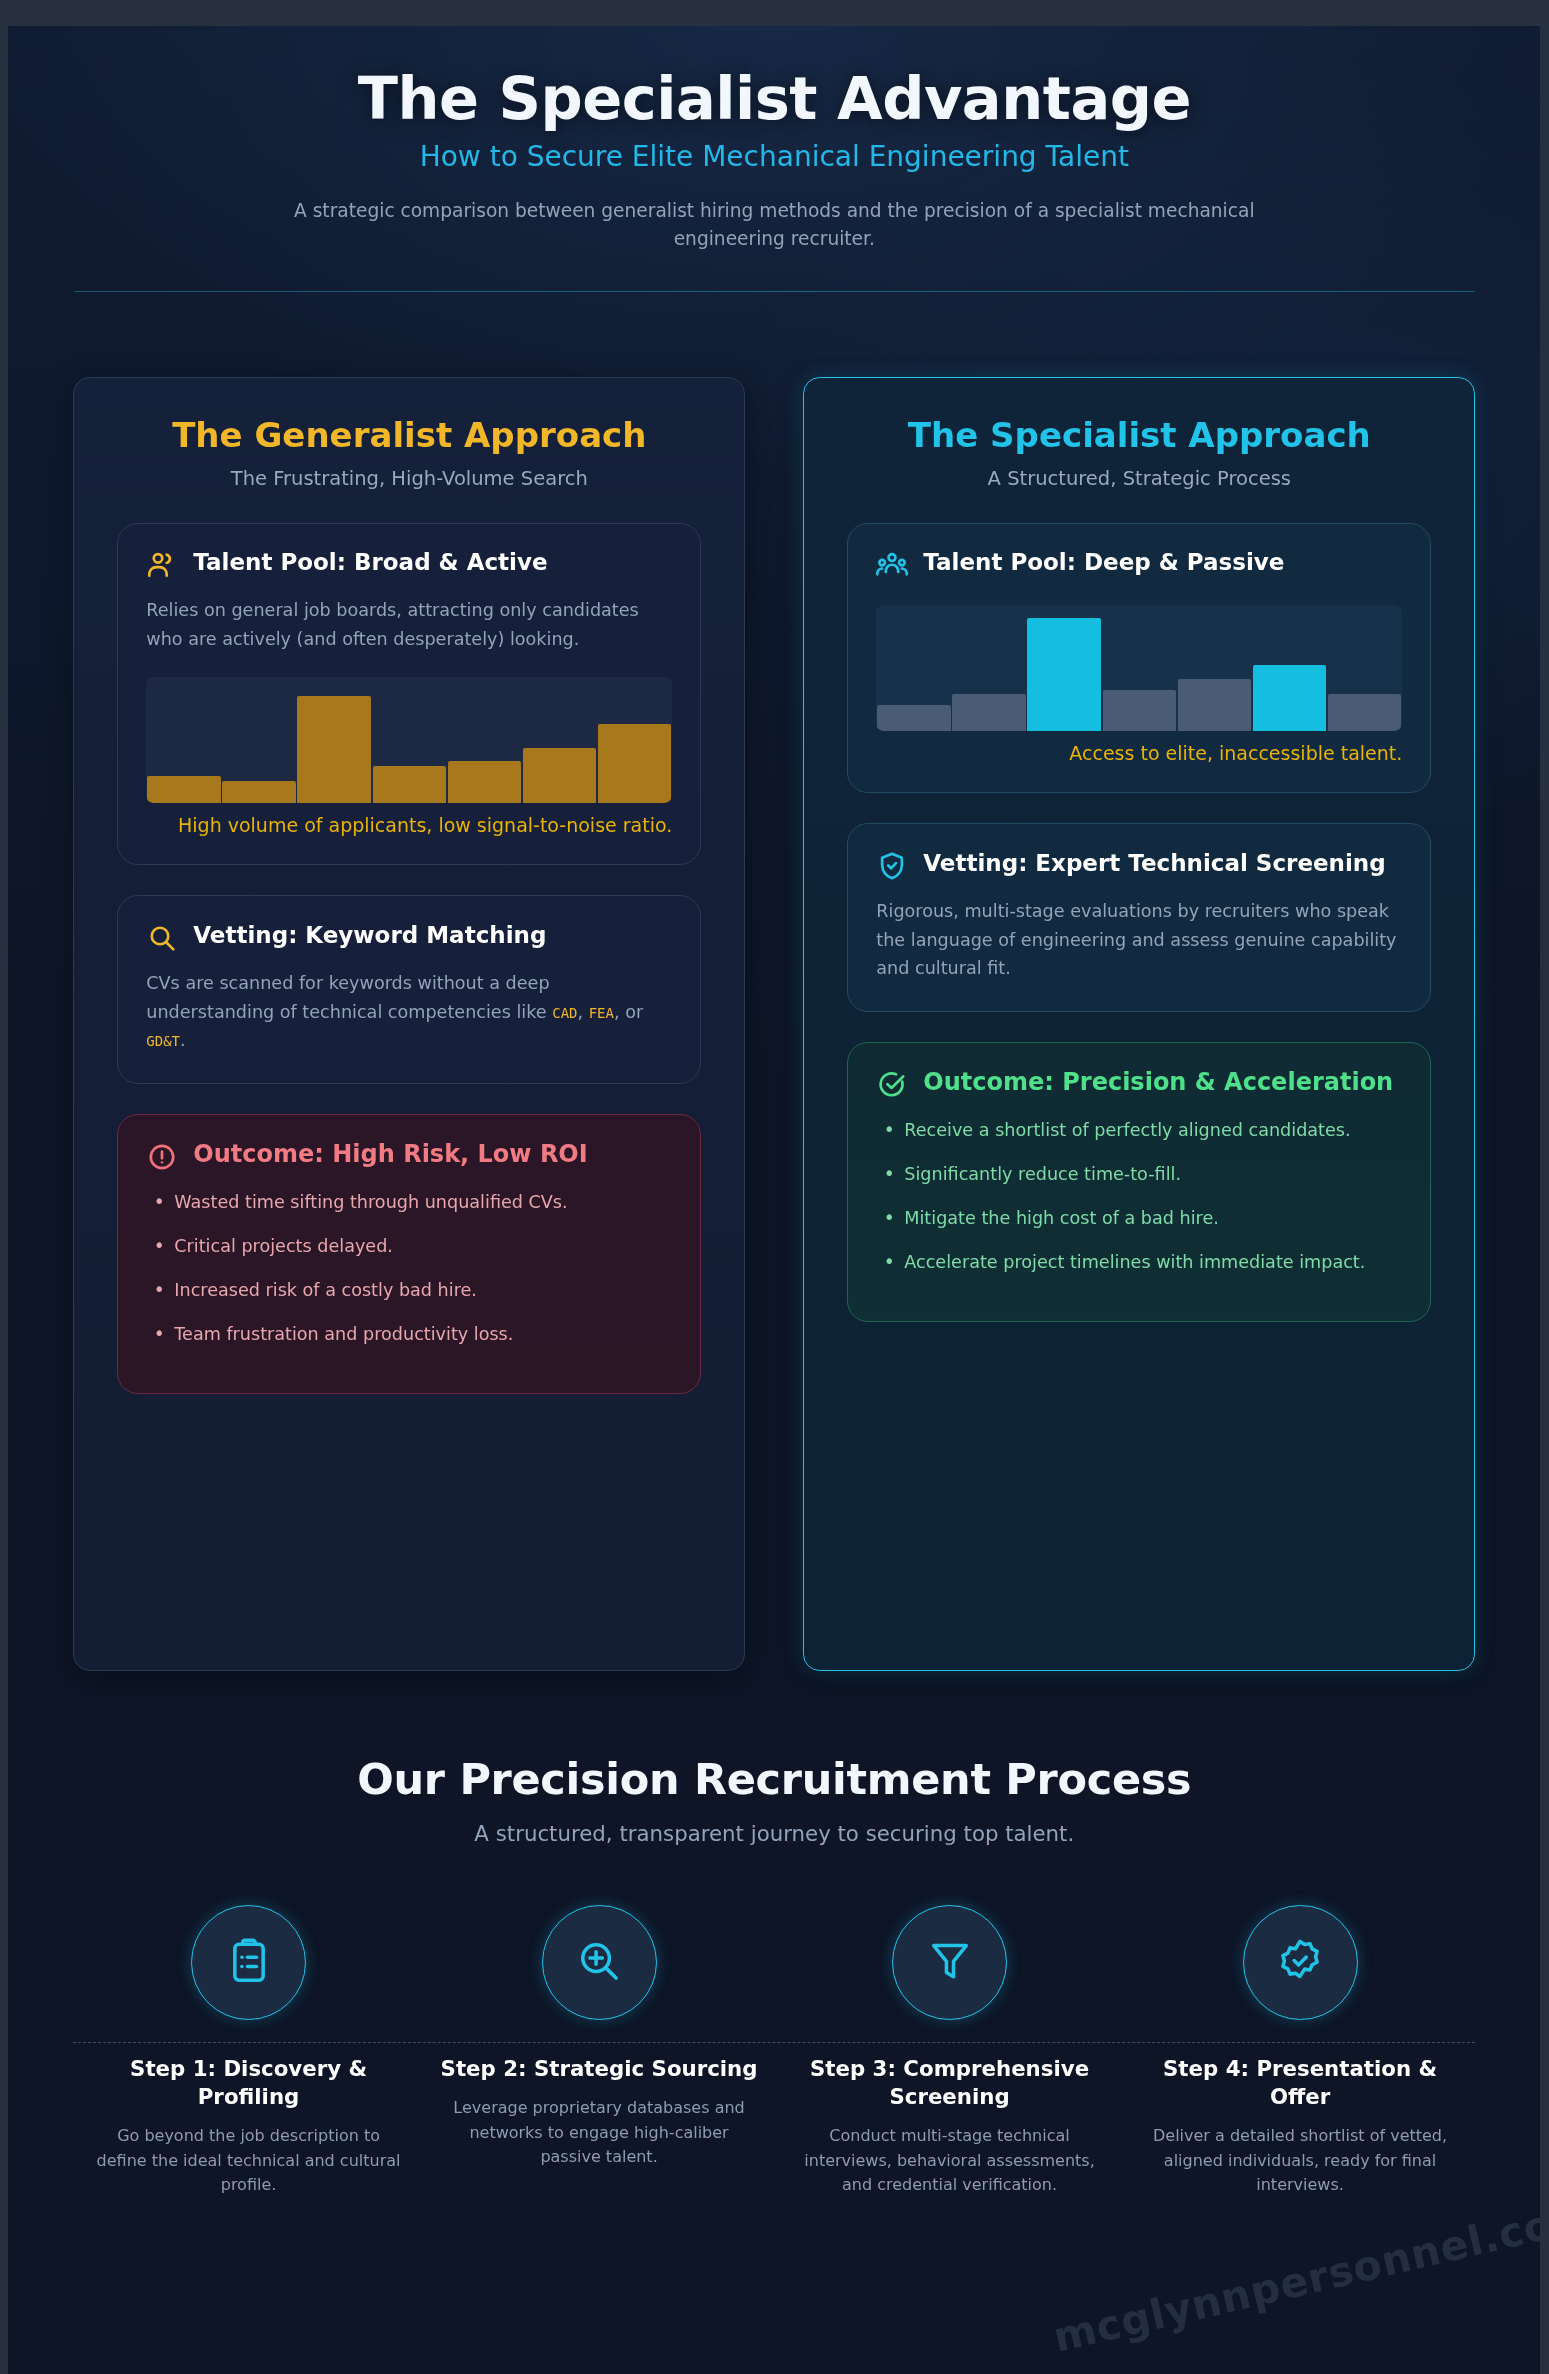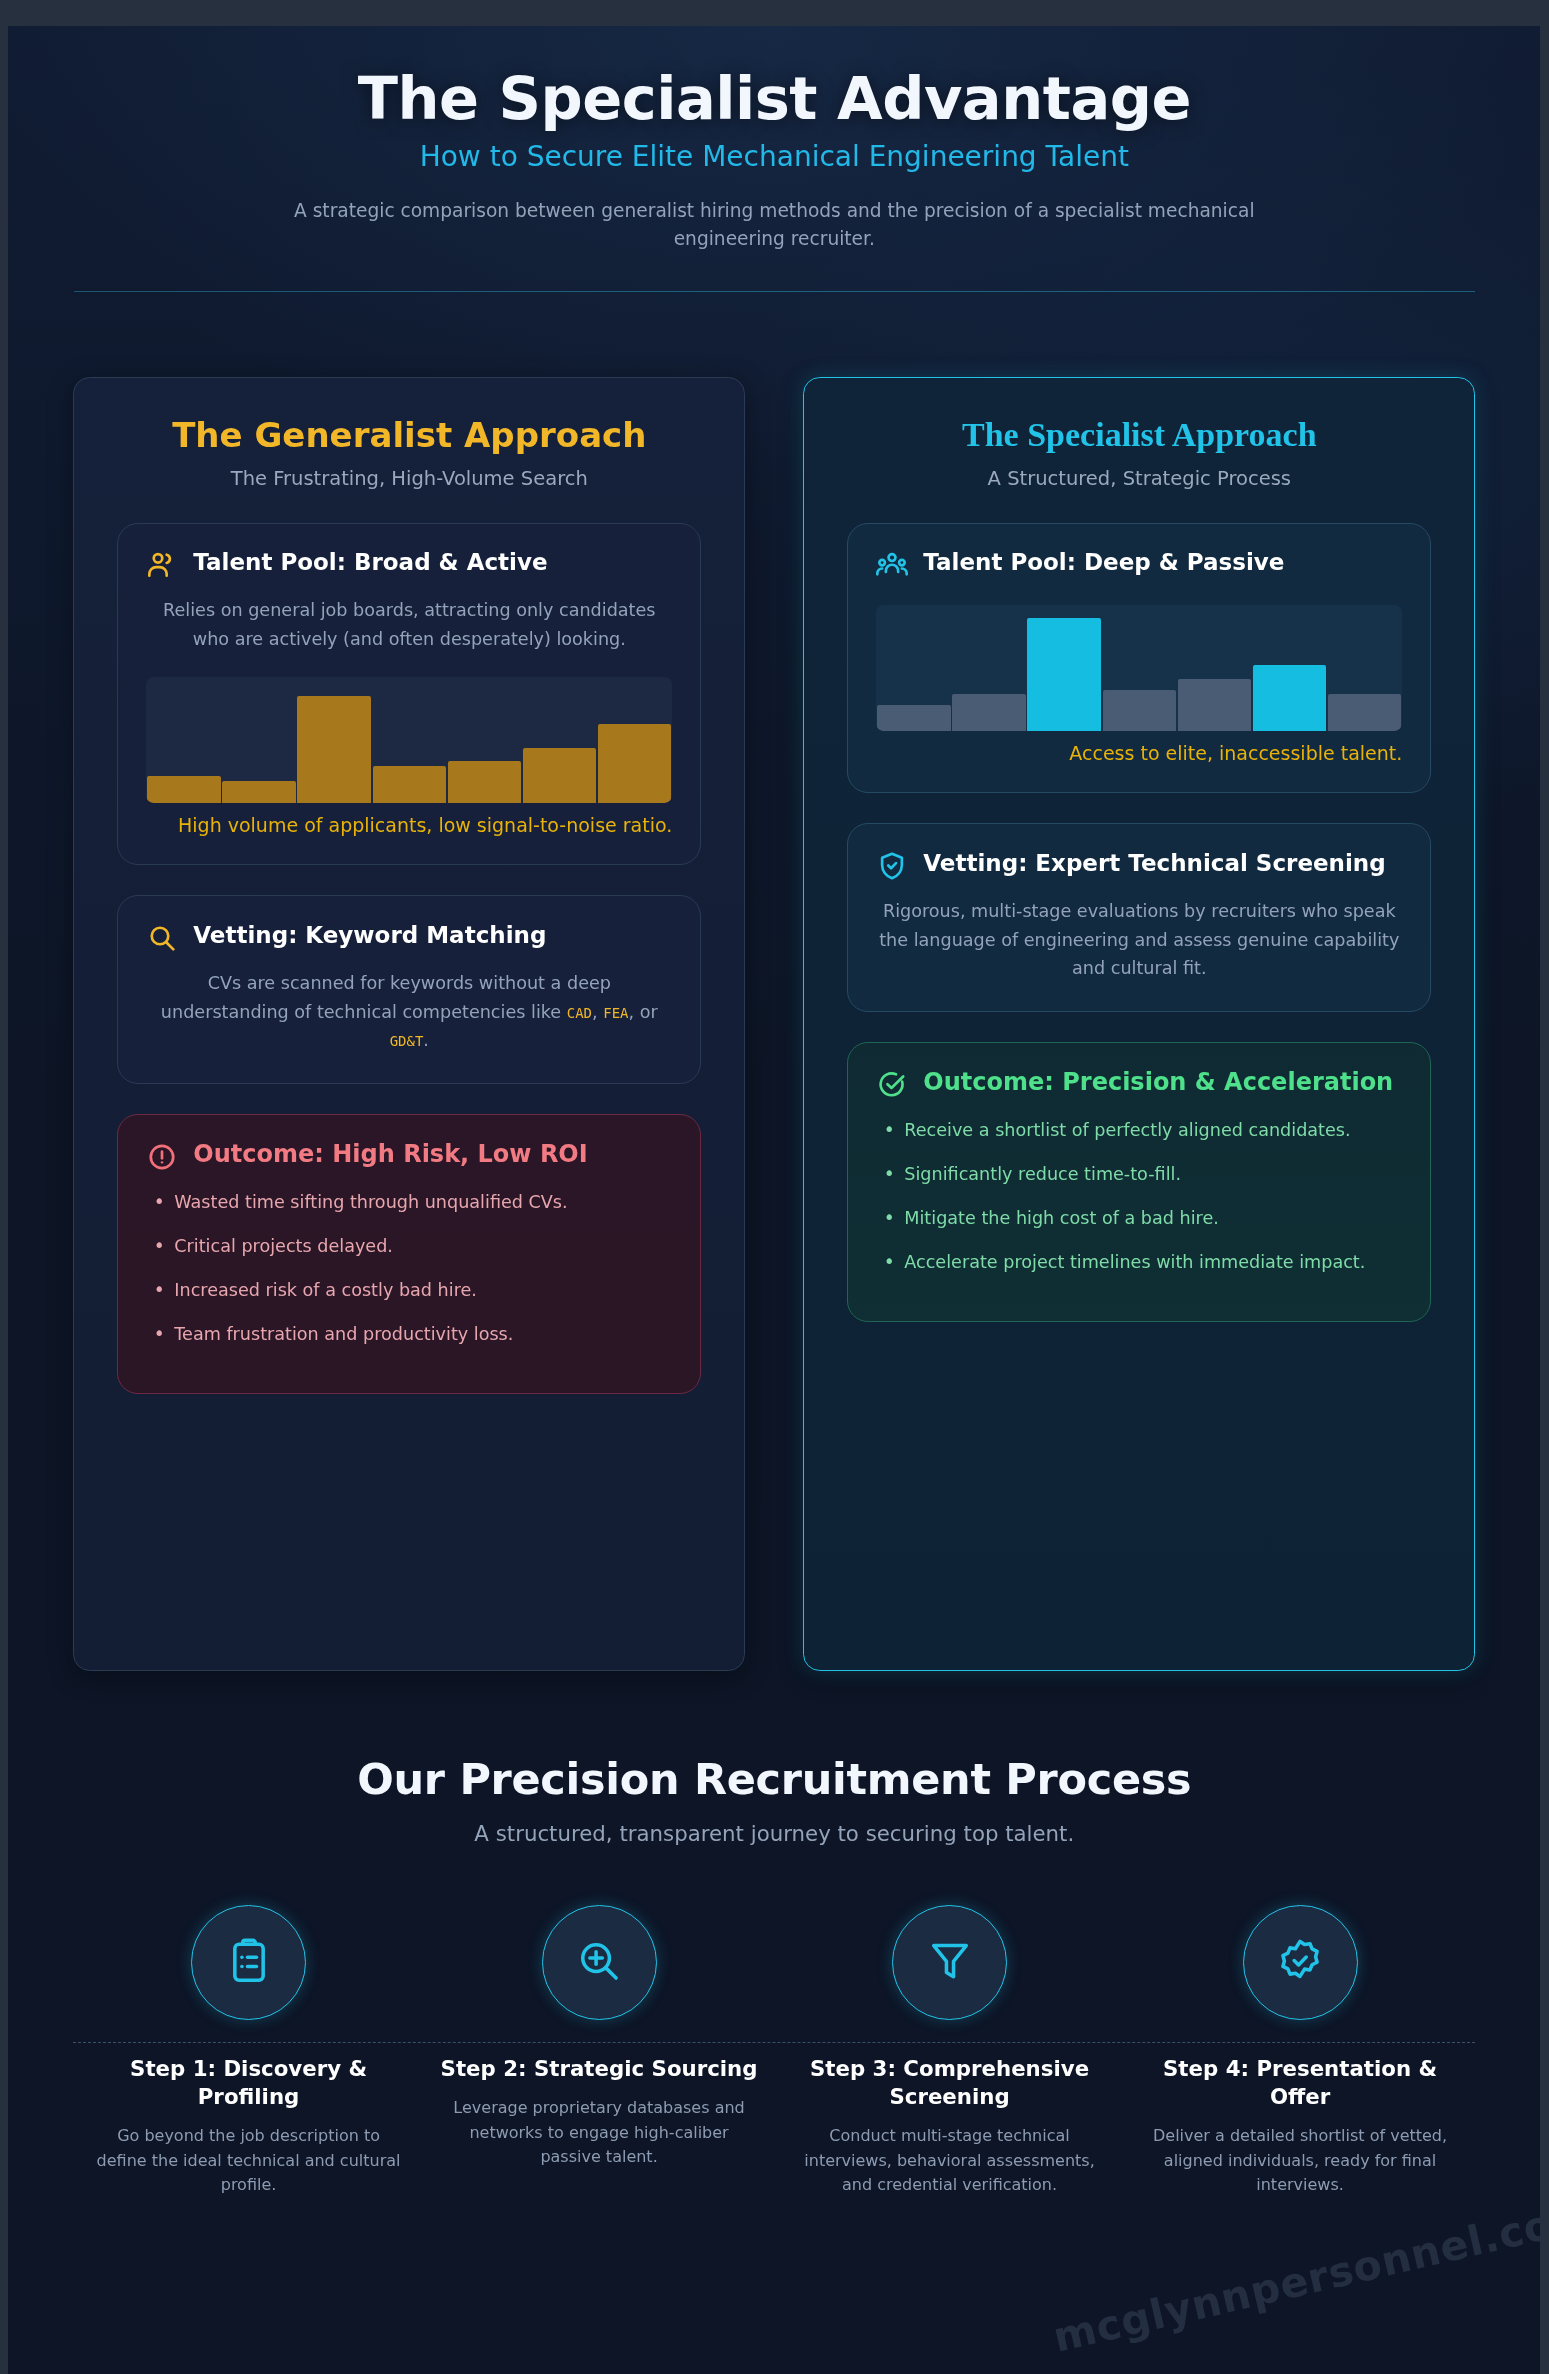--- a/index.html
+++ b/index.html
@@ -61,21 +61,21 @@
     box-shadow: 0 5.6px 24px rgba(0,0,0,0.35);
   }
   .card-specialist {
     background: linear-gradient(180deg, #0f2438 0%, #0e2235 100%);
     border: 1.9px solid #22c3e8;
     box-shadow: 0 0 20.4px rgba(34,195,232,0.22), 0 5.6px 24px rgba(0,0,0,0.35);
   }
   .card-head { text-align: center; margin-bottom: 33px; }
   .card-title { font-size: 34px; font-weight: 700; line-height: 1.18; }
   .t-gold { color: #f2b728; }
-  .t-cyan { color: #22c3e8; font-family: Liberation Serif, serif; }
+  .t-cyan { color: #22c3e8; }
   .card-sub { margin-top: 11px; font-size: 19.5px; color: #9aa9bd; }
 
   
   .panel {
     border-radius: 21px;
     padding: 24px 28px 28px 28px;
     margin-bottom: 30px;
   }
   .panel-dark {
     background: #16203a;
@@ -87,21 +87,21 @@
   }
   .panel-head {
     display: flex; align-items: flex-start; gap: 15px;
     margin-bottom: 15px;
   }
   .panel-icon { flex: 0 0 auto; width: 32px; height: 32px; margin-top: 1.9px; }
   .panel-title {
     font-size: 23px; font-weight: 700; color: #ffffff; line-height: 1.25;
     padding-top: 0.9px;
   }
-  .panel-body { font-size: 17.6px; line-height: 1.62; color: #93a3ba; text-align: center; }
+  .panel-body { font-size: 17.6px; line-height: 1.62; color: #93a3ba; }
   .kw {
     font-family: "DejaVu Sans Mono", "Liberation Mono", monospace;
     font-size: 14px; color: #f2b728;
   }
 
   
   .chart-wrap { margin-top: 24px; }
   .chart {
     height: 126px;
     border-radius: 7.4px;

